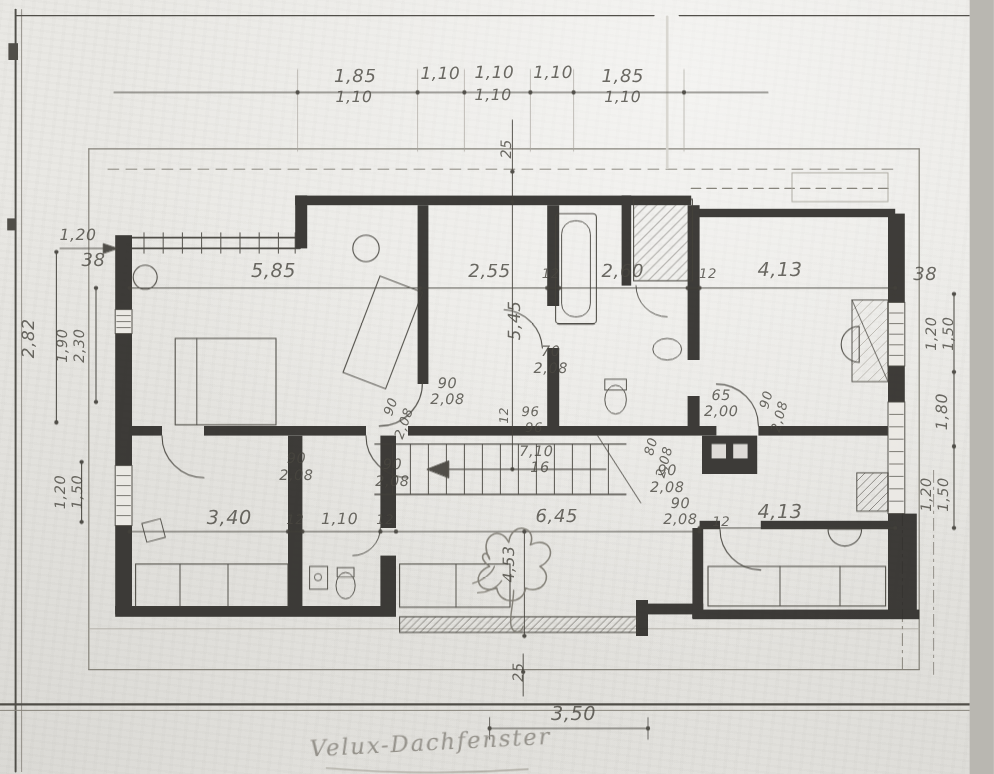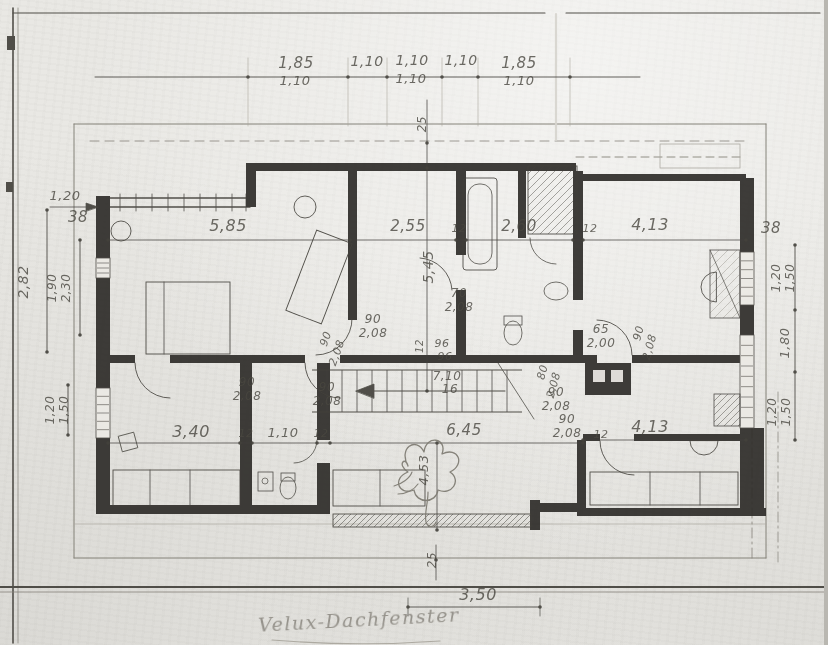--- a/index.html
+++ b/index.html
@@ -4,21 +4,21 @@
 <style>
   html,body{margin:0;padding:0;background:#b9b7b1;}
   .sheet{position:relative;width:808px;height:645px;overflow:hidden;
     background:#e9e8e4;
     background-image:
       radial-gradient(ellipse at 70% 10%, rgba(255,255,255,0.5), rgba(255,255,255,0) 60%),
       radial-gradient(ellipse at 0% 100%, rgba(90,88,80,0.10), rgba(0,0,0,0) 55%),
       radial-gradient(ellipse at 100% 100%, rgba(90,88,80,0.08), rgba(0,0,0,0) 50%),
       repeating-linear-gradient(7deg, rgba(60,58,50,0.018) 0 2px, rgba(0,0,0,0) 2px 6px),
       repeating-linear-gradient(96deg, rgba(60,58,50,0.015) 0 3px, rgba(0,0,0,0) 3px 9px);
-    font-family:"DejaVu Sans", sans-serif;padding-left:16px;}
+    font-family:"DejaVu Sans", sans-serif;}
   svg{position:absolute;left:0;top:0;}
   .lbl{font-family:"DejaVu Sans", sans-serif;font-style:italic;letter-spacing:0.5px;opacity:0.88;}
   .handwriting{position:absolute;left:258px;top:608px;width:220px;
     font-family:"DejaVu Serif", serif;font-style:italic;font-size:19px;
     color:#94918a;transform:rotate(-3deg);letter-spacing:1.5px;white-space:nowrap;}
 </style>
 </head>
 <body>
 
 <div class="sheet">

